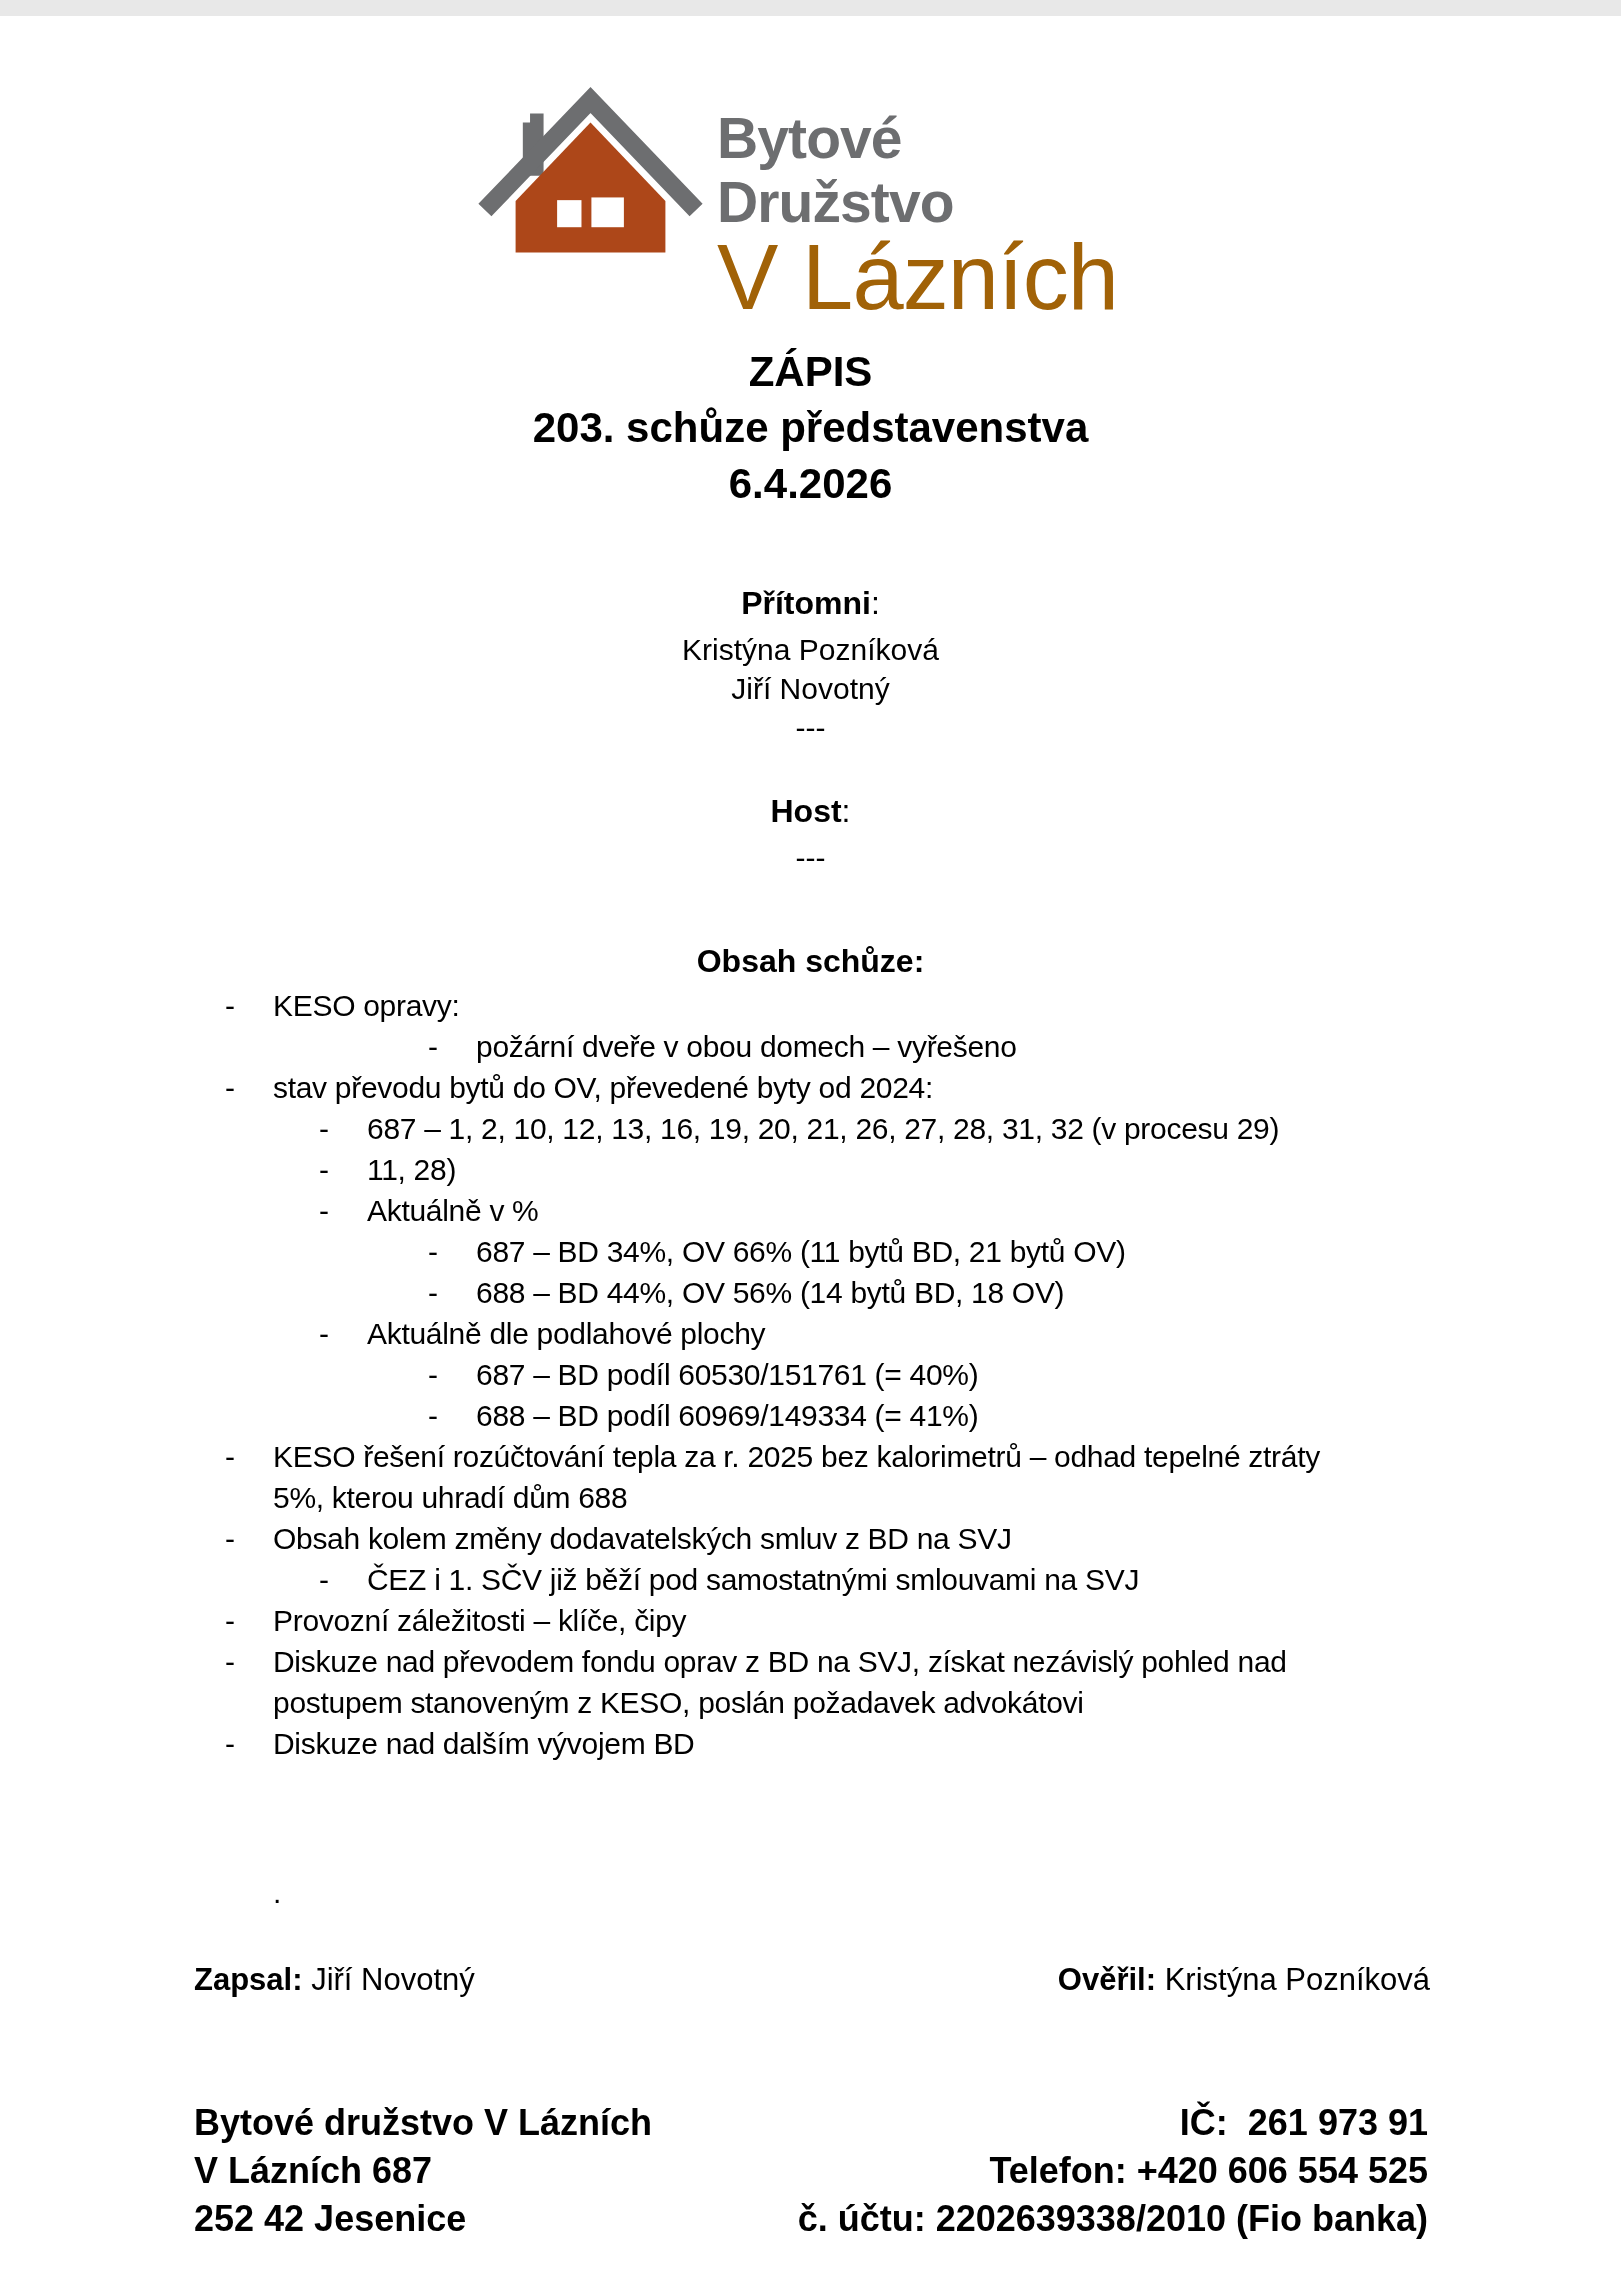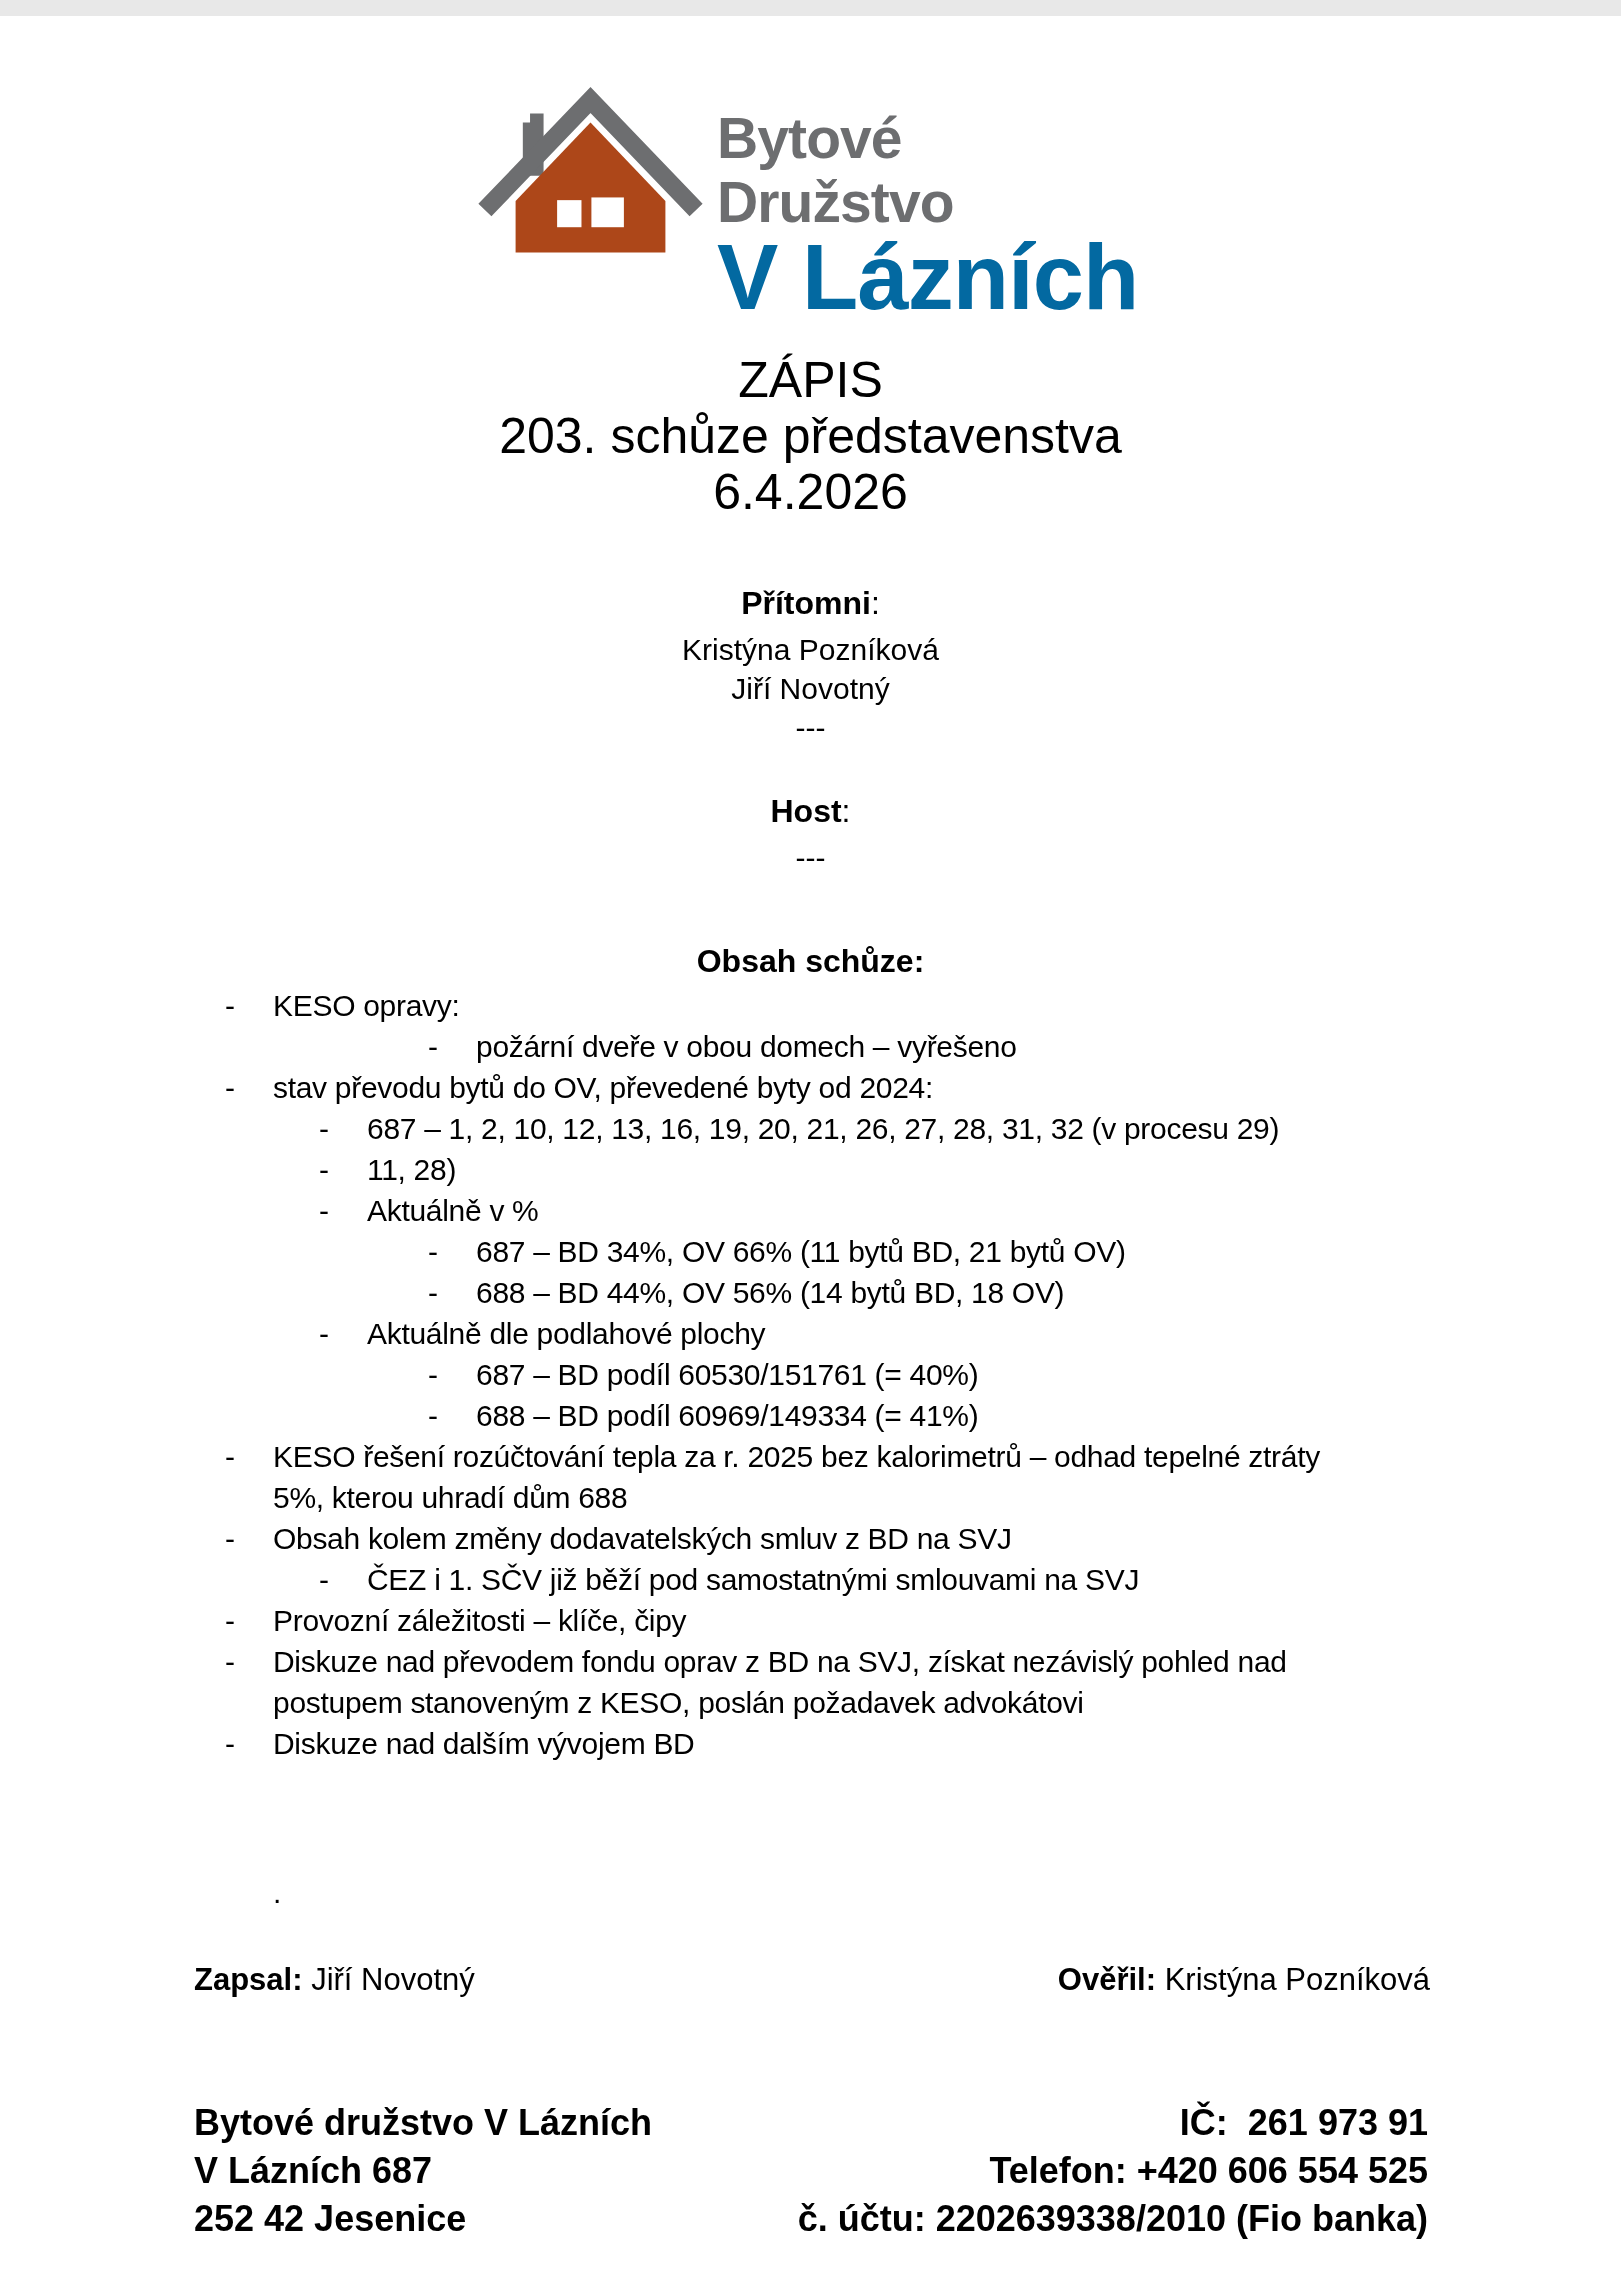--- a/index.html
+++ b/index.html
@@ -10,24 +10,24 @@
     background:#ffffff;
     font-family:"Liberation Sans", sans-serif;
     color:#000;
     overflow:hidden;
   }
   
   .logo { position:absolute; top:56px; left:50%; width:667px; height:197px; transform:translateX(-50%); }
   .logo-icon { position:absolute; left:0; top:0; }
   .logo-text { position:absolute; left:240px; top:34px; letter-spacing:-0.9px; }
   .logo-line1 { font-size:57px; font-weight:bold; line-height:64px; color:#6d6e70; }
-  .logo-line2 { font-size:92px; font-weight:bold; line-height:95px; color:#0369a1; margin-top:-3.6px; }
+  .logo-line2 { font-size:92px; font-weight:normal; line-height:95px; color:#a16207; margin-top:-3.6px; }
   
   .centered { position:absolute; left:0; width:100%; text-align:center; }
-  .title-block { top:336px; font-size:50px; font-weight:normal; line-height:56px; }
+  .title-block { top:328px; font-size:42px; font-weight:bold; line-height:56px; }
   .sec-heading { font-size:32px; font-weight:bold; line-height:47px; }
   .sec-heading .colon { font-weight:normal; }
   .attendees-heading { top:564px; }
   .attendees-names { top:614px; font-size:30px; line-height:39px; }
   .host-heading { top:772px; }
   .host-names { top:822px; font-size:30px; line-height:39px; }
   .obsah-heading { top:922px; }
   
   .agenda { position:absolute; top:969px; left:0; width:100%; font-size:30px; line-height:41px; letter-spacing:-0.3px; }
   .agenda-row { position:relative; }

